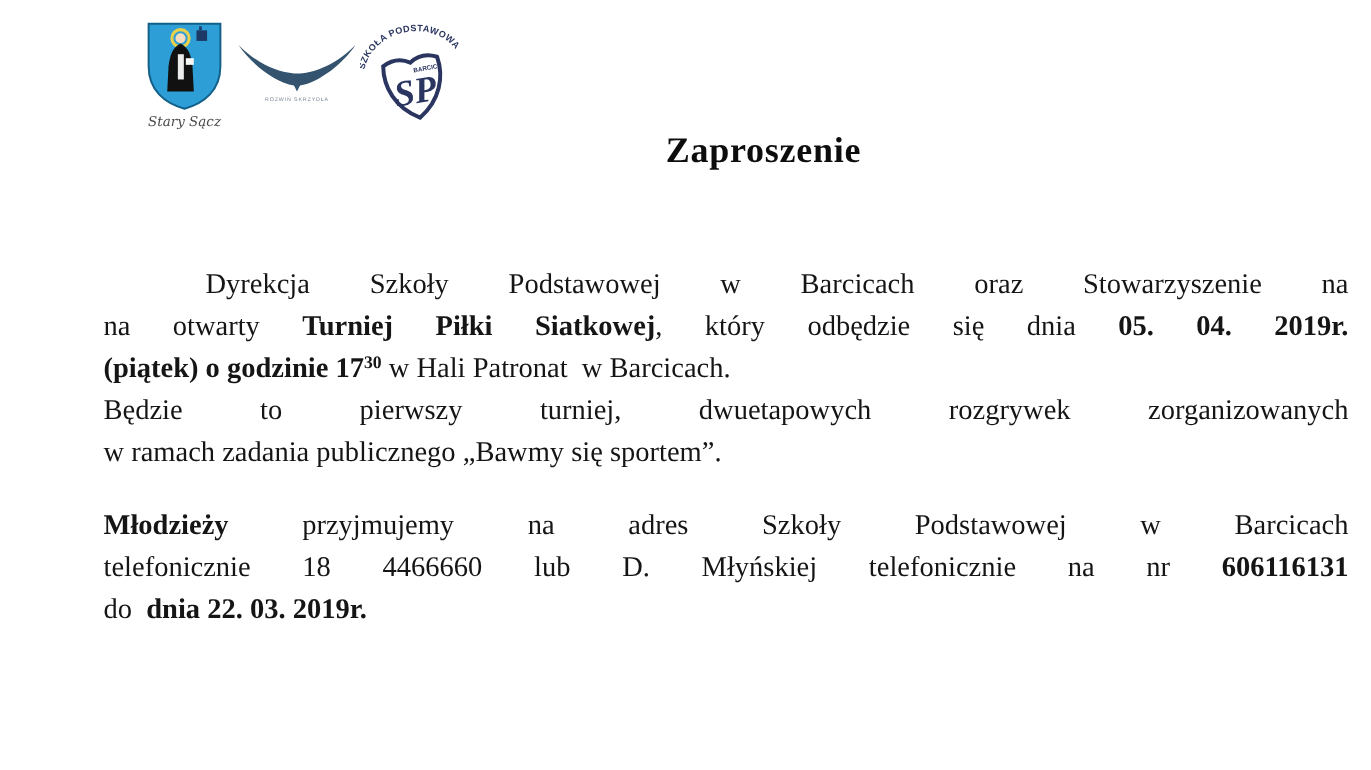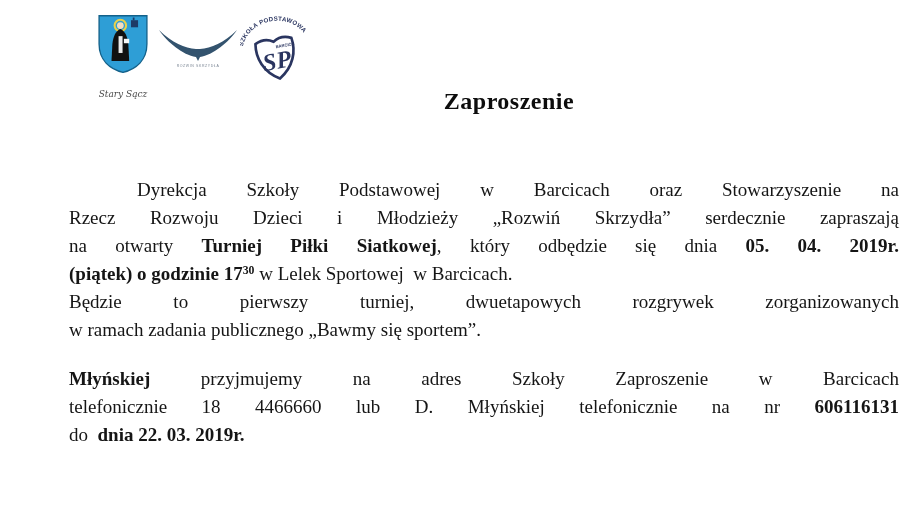--- a/index.html
+++ b/index.html
@@ -3,21 +3,21 @@
 <meta charset="utf-8">
 <style>
   html,body{margin:0;padding:0;background:#ffffff;}
   .page{position:relative;width:914px;height:513px;background:#ffffff;overflow:hidden;
         font-family:"Liberation Serif", serif;color:#151515;}
 
   
   .logos{position:absolute;top:14px;left:94px;display:flex;align-items:flex-start;}
   .logo{display:flex;flex-direction:column;align-items:center;}
   .logo-coat{width:58px;margin-right:6px;}
-  .coat-caption{font-style:italic;font-size:9px;color:#4a4a4a;margin-top:13px;
+  .coat-caption{font-style:italic;font-size:9px;color:#4a4a4a;margin-top:1px;
                 font-family:"DejaVu Serif", serif;white-space:nowrap;}
   .logo-wings{width:80px;margin-top:13px;margin-right:2px;}
   .logo-badge{width:70px;margin-top:-2px;}
 
   
   .title{position:absolute;top:88px;left:13px;width:100%;text-align:center;
          font-weight:bold;font-size:24px;color:#0d0d0d;letter-spacing:0.5px;padding-left:39px;}
 
   
   .docbody{position:absolute;top:176px;left:69px;width:830px;font-size:19px;}
@@ -70,25 +70,24 @@
         </g>
       </svg>
     </div>
   </div>
 
   <div class="title">Zaproszenie</div>
 
   <div class="docbody">
     <div id="lines">
         <div class="doc-line justify" style="text-indent: 68px;"><span>Dyrekcja Szkoły Podstawowej w Barcicach oraz Stowarzyszenie na</span></div>
-        <div class="doc-line justify"><span>Rzecz Rozwoju Dzieci i Młodzieży „Rozwiń Skrzydła” serdecznie zapraszają</span></div>
         <div class="doc-line justify"><span>na otwarty </span><span style="font-weight: bold;">Turniej Piłki Siatkowej</span><span>, który odbędzie się dnia </span><span style="font-weight: bold;">05. 04. 2019r.</span></div>
-        <div class="doc-line left"><span style="font-weight: bold;">(piątek) o godzinie 17</span><sup style="font-weight: bold;">30</sup><span> w Lelek Sportowej  w Barcicach.</span></div>
+        <div class="doc-line left"><span style="font-weight: bold;">(piątek) o godzinie 17</span><sup style="font-weight: bold;">30</sup><span> w Hali Patronat  w Barcicach.</span></div>
         <div class="doc-line justify"><span>Będzie to pierwszy turniej, dwuetapowych rozgrywek zorganizowanych</span></div>
         <div class="doc-line left"><span>w ramach zadania publicznego „Bawmy się sportem”.</span></div>
         <div class="spacer"></div>
-        <div class="doc-line justify"><span style="font-weight: bold;">Młyńskiej</span><span> przyjmujemy na adres Szkoły Zaproszenie w Barcicach</span></div>
+        <div class="doc-line justify"><span style="font-weight: bold;">Młodzieży</span><span> przyjmujemy na adres Szkoły Podstawowej w Barcicach</span></div>
         <div class="doc-line justify"><span>telefonicznie 18 4466660 lub D. Młyńskiej telefonicznie na nr </span><span style="font-weight: bold;">606116131</span></div>
         <div class="doc-line left"><span>do  </span><span style="font-weight: bold;">dnia 22. 03. 2019r.</span></div>
       </div>
   </div>
 
 </div>
 
 </body></html>

